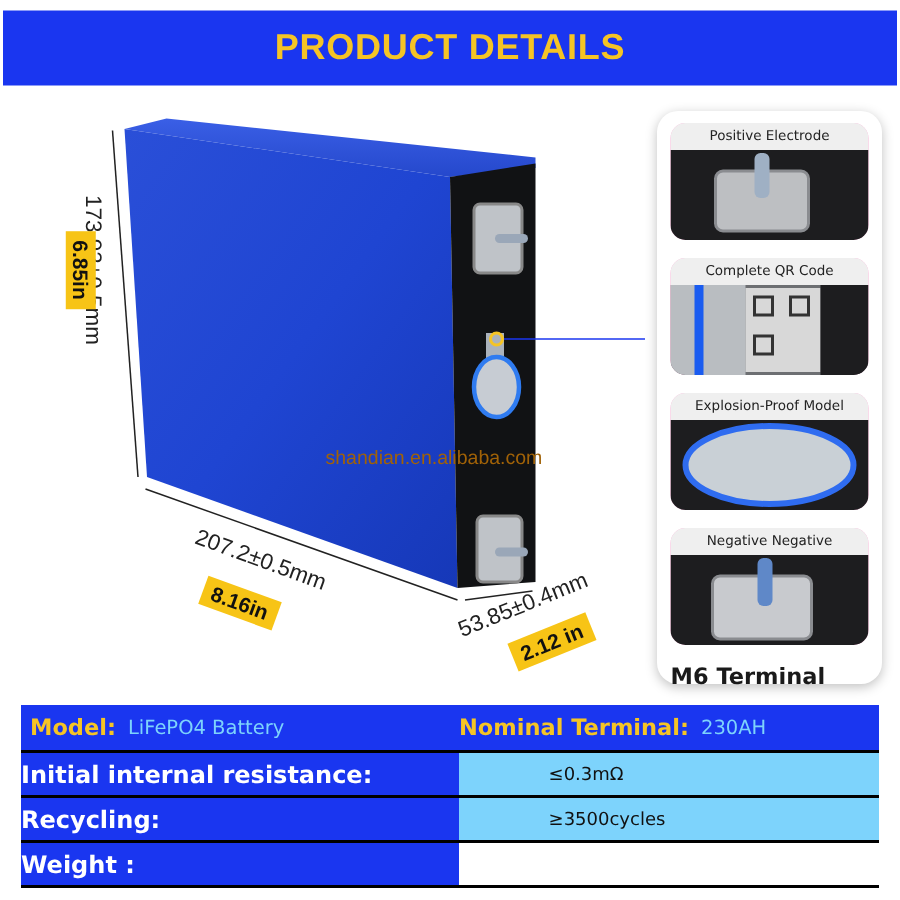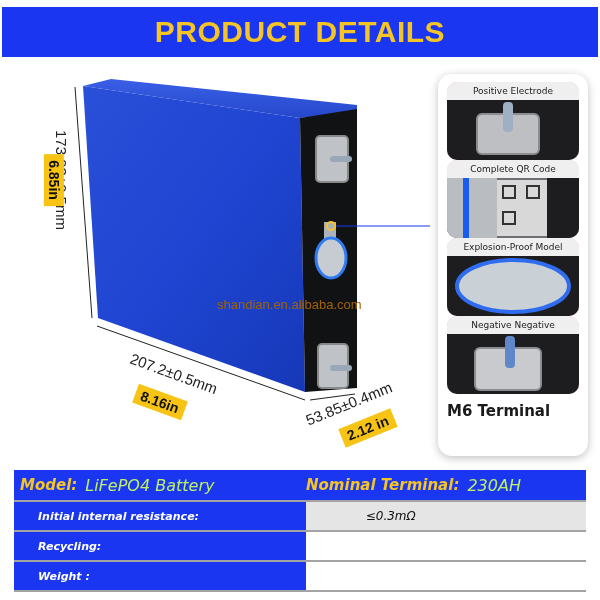--- a/index.html
+++ b/index.html
@@ -1,42 +1,42 @@
 <!DOCTYPE html>
 <html><head>
 <meta charset="utf-8">
 <style>
   * { box-sizing: border-box; margin: 0; padding: 0; }
   body { width: 600px; height: 600px; background: #ffffff; position: relative; overflow: hidden; font-family: "DejaVu Sans", sans-serif; }
   .header { position: absolute; left: 2px; top: 7px; width: 596px; height: 50px; background: #1a36f0; display: flex; align-items: center; justify-content: center; }
-  .header h1 { color: #f5c425; font-family: "Liberation Sans", sans-serif; font-weight: bold; font-size: 30px; letter-spacing: 0.5px; }
+  .header h1 { color: #f5c425; font-family: "Liberation Sans", sans-serif; font-weight: bold; font-size: 24px; letter-spacing: 0.5px; }
 
   
   .battery { position: absolute; left: 0; top: 0; width: 430px; height: 460px; }
   .dim-text { position: absolute; font-family: "Liberation Sans", sans-serif; color: #222; font-size: 15px; white-space: nowrap; }
   .tag { position: absolute; background: #f7c416; color: #111; font-family: "Liberation Sans", sans-serif; font-weight: bold; font-size: 14px; padding: 2px 6px; white-space: nowrap; }
   .watermark { position: absolute; left: 217px; top: 297px; color: #a16207; font-family: "Liberation Sans", sans-serif; font-size: 13px; }
 
   
   .card { position: absolute; left: 438px; top: 74px; width: 150px; height: 382px; background: #fff; border-radius: 14px; box-shadow: 0 2px 8px rgba(0,0,0,0.25); padding: 8px 9px; }
-  .feature { width: 132px; height: 78px; border-radius: 10px; overflow: hidden; margin-bottom: 0; background: #f9a8d4; }
+  .feature { width: 132px; height: 78px; border-radius: 10px; overflow: hidden; margin-bottom: 12px; background: #f9a8d4; }
   .feature .label { height: 18px; text-align: center; font-size: 9px; font-family: "DejaVu Sans", sans-serif; color: #222; line-height: 18px; background: #efefef; }
   .feature .photo { height: 60px; background: #1d1d1f; position: relative; }
   .card .terminal { text-align: left; font-family: "DejaVu Sans", sans-serif; font-weight: bold; font-size: 15px; color: #1a1a1a; margin-top: 8px; }
 
   
   .table { position: absolute; left: 14px; top: 470px; width: 572px; }
-  .row { display: flex; height: 30px; border-bottom: 2px solid #a3a3a3; font-style: italic; }
+  .row { display: flex; height: 30px; border-bottom: 2px solid #000000; }
   .row.head { background: #1a36f0; height: 32px; }
   .cell { display: flex; align-items: center; font-family: "DejaVu Sans", sans-serif; }
   .head .cell { width: 50%; padding-left: 6px; }
   .head .key { color: #f5c425; font-weight: bold; font-size: 15px; margin-right: 8px; }
-  .head .val { color: #bef264; font-size: 16px; }
-  .row .lcell { width: 51%; background: #1a36f0; color: #fff; font-weight: bold; font-size: 11px; padding-left: 24px; }
-  .row .rcell { width: 49%; background: #e5e5e5; color: #111; font-size: 12px; padding-left: 60px; }
+  .head .val { color: #7dd3fc; font-size: 13px; }
+  .row .lcell { width: 51%; background: #1a36f0; color: #fff; font-weight: bold; font-size: 16px; padding-left: 0; }
+  .row .rcell { width: 49%; background: #7dd3fc; color: #111; font-size: 12px; padding-left: 60px; }
 </style>
 </head>
 <body>
 
 <div class="header">
   <h1>PRODUCT DETAILS</h1>
 </div>
 
 <div class="battery">
   <svg width="430" height="460" viewBox="0 0 430 460">
@@ -139,17 +139,18 @@
       <span class="key">Nominal Terminal:</span>
       <span class="val">230AH</span>
     </div>
   </div>
   <div class="row">
     <div class="cell lcell">Initial internal resistance:</div>
     <div class="cell rcell">≤0.3mΩ</div>
   </div>
   <div class="row">
     <div class="cell lcell">Recycling:</div>
+    <div class="cell rcell">≥3500cycles</div>
   </div>
   <div class="row">
     <div class="cell lcell">Weight :</div>
   </div>
 </div>
 
 </body></html>

